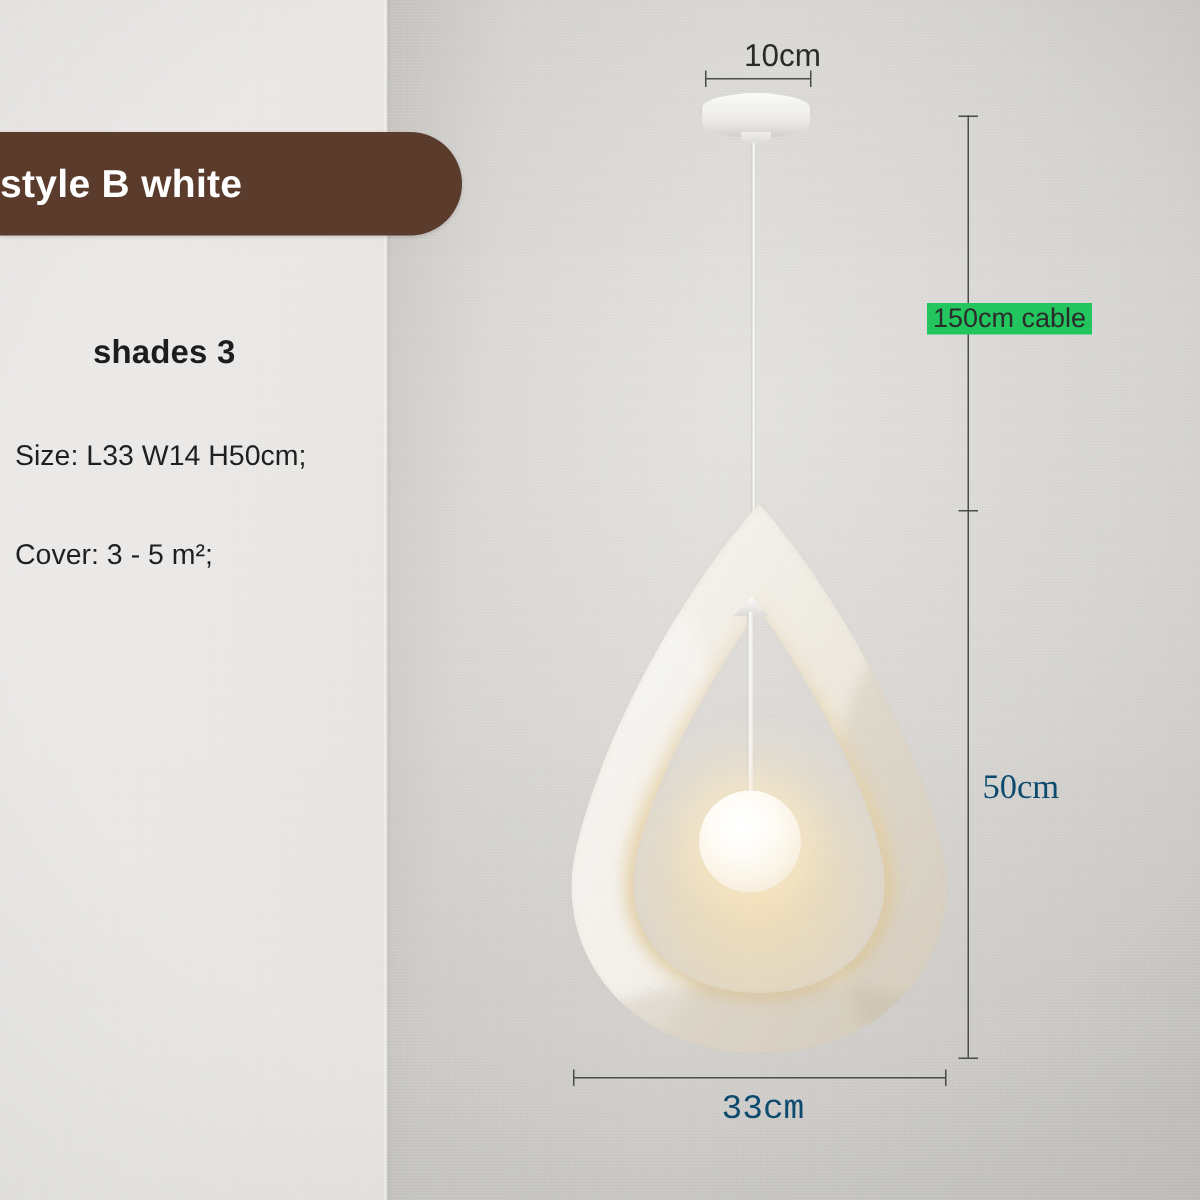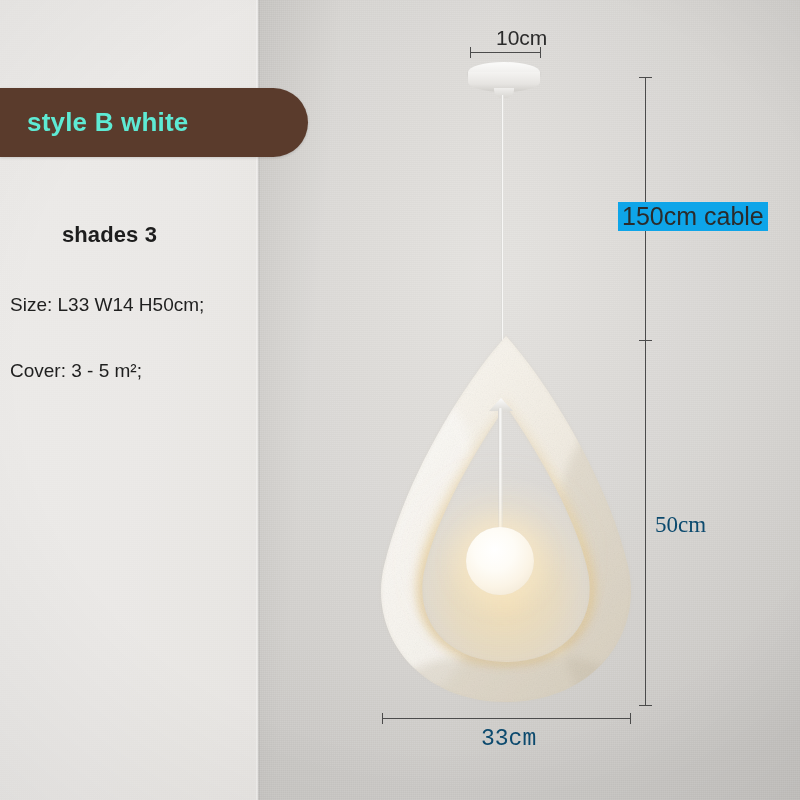--- a/index.html
+++ b/index.html
@@ -65,25 +65,24 @@
     position: absolute;
     left: 0; top: 88px;
     width: 308px; height: 69px;
     background: #5a3b2c;
     border-radius: 0 40px 40px 0;
     display: flex;
     align-items: center;
     box-shadow: 0 1px 3px rgba(0,0,0,.14);
   }
   .badge-text {
-    color: #5eead4;
+    color: #ffffff;
     font-size: 26px;
     font-weight: bold;
     letter-spacing: .2px;
-    padding-left: 27px;
   }
 
   .shades-title {
     position: absolute;
     left: 62px; top: 222px;
     font-size: 22px;
     font-weight: bold;
     color: #1d1d1d;
     letter-spacing: .1px;
   }
@@ -323,21 +322,21 @@
   <div class="globe"></div>
 
   <div class="dim-line-h" style="left:470px; top:52px; width:70px;"></div>
   <div class="tick-v" style="left:470px; top:47px;"></div>
   <div class="tick-v" style="left:540px; top:47px;"></div>
   <div class="dim-label-sans" style="left:476px; top:26px; font-size:21px;margin-left:20px;">10cm</div>
 
   <div class="dim-line-v" style="left:645px; top:77px; height:263px;"></div>
   <div class="tick-h" style="left:639px; top:77px;"></div>
   <div class="tick-h" style="left:639px; top:340px;"></div>
-  <div class="dim-label-sans label-bg" style="left:618px; top:202px; font-size:25px; background:#0ea5e9;">150cm cable</div>
+  <div class="dim-label-sans label-bg" style="left:618px; top:202px; font-size:18px; background:#22c55e;">150cm cable</div>
 
   <div class="dim-line-v" style="left:645px; top:340px; height:365px;"></div>
   <div class="tick-h" style="left:639px; top:705px;"></div>
   <div class="dim-label" style="left:655px; top:512px; font-size:23px;">50cm</div>
 
   <div class="dim-line-h" style="left:382px; top:718px; width:248px;"></div>
   <div class="tick-v" style="left:382px; top:713px;"></div>
   <div class="tick-v" style="left:630px; top:713px;"></div>
   <div class="dim-label" style="left:481px; top:726px; font-size:23px;font-family:Liberation Mono, monospace;">33cm</div>
 

